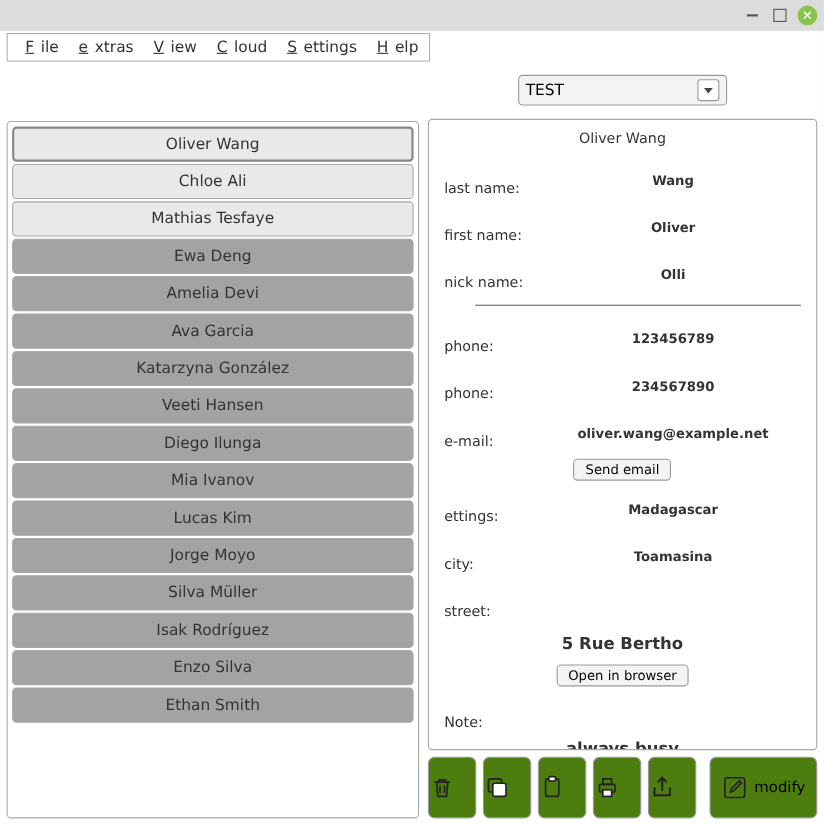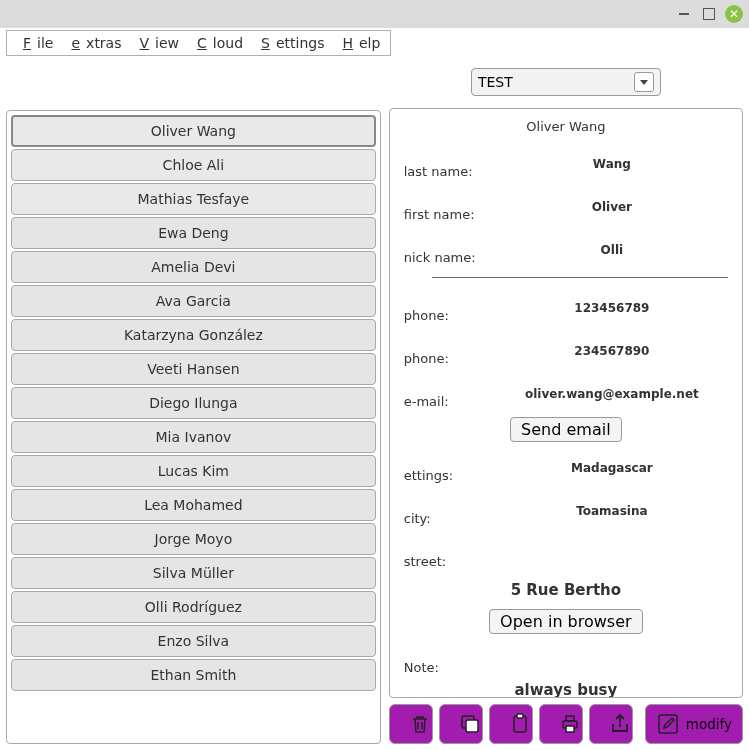--- a/index.html
+++ b/index.html
@@ -13,34 +13,34 @@
   .menubar { height: 26px; background: #fff; display: flex; align-items: center; border: 1px solid #b0b0b0; margin: 2px 12px 0 6px; width: fit-content; padding: 0 4px; }
   .menubar span { font-size: 14px; color: #333; padding: 2px 6px; cursor: pointer; }
   .mnemonic { text-decoration: underline; }
   .content { flex: 1; display: flex; gap: 8px; padding: 6px; overflow: hidden; }
   .leftcol { width: 378px; display: flex; flex-direction: column; gap: 6px; }
   .selectrow { display: flex; justify-content: center; margin-bottom: 6px; }
   .select { width: 190px; height: 28px; border: 1px solid #999; border-radius: 4px; background: #f3f3f3; display: flex; align-items: center; padding: 0 6px; justify-content: space-between; font-size: 14px; cursor: pointer; gap: 18px; }
   .select-arrow { width: 20px; height: 20px; border: 1px solid #999; border-radius: 3px; display: flex; align-items: center; justify-content: center; background: #fff; }
   .select-arrow::after { content: ""; border-left: 4px solid transparent; border-right: 4px solid transparent; border-top: 5px solid #444; }
   .list { border: 1px solid #a8a8a8; border-radius: 4px; flex: 1; overflow-y: auto; padding: 2px; }
-  .list-item { height: 32px; border: 1px solid #a8a8a8; border-radius: 4px; margin: 2px 2px; display: flex; align-items: center; justify-content: center; font-size: 14px; color: #333; background: #e5e5e5; cursor: pointer; }
+  .list-item { height: 32px; border: 1px solid #a8a8a8; border-radius: 4px; margin: 2px 2px; display: flex; align-items: center; justify-content: center; font-size: 14px; color: #333; background: #a3a3a3; cursor: pointer; }
   .list-item.sel { background: #e9e9e9; }
   .list-item.focus { border: 2px solid #888; }
   .rightcol { flex: 1; display: flex; flex-direction: column; gap: 6px; }
   .details { border: 1px solid #a8a8a8; border-radius: 4px; flex: 1; padding: 10px 14px; font-size: 13.5px; color: #333; overflow: hidden; }
   .details-title { text-align: center; margin-bottom: 14px; font-size: 13px; }
   .drow { display: flex; align-items: center; margin-bottom: 12px; }
   .drow .lab { width: 92px; font-size: 13px; margin-top: 16px; }
   .drow .val { flex: 1; text-align: center; font-weight: bold; font-size: 12px; }
   .divider { border: none; border-top: 1px solid #666; margin: 6px 0 14px 28px; }
-  .smallbtn { border: 1px solid #999; border-radius: 4px; background: #f4f4f4; font-size: 16px; padding: 2px 10px; cursor: pointer; display: block; margin: -4px auto 10px auto; }
+  .smallbtn { border: 1px solid #999; border-radius: 4px; background: #f4f4f4; font-size: 12px; padding: 2px 10px; cursor: pointer; display: block; margin: -4px auto 10px auto; }
   .street-row { text-align: center; font-weight: bold; font-size: 15px; margin: 4px 0 14px 0; }
   .toolbar { display: flex; gap: 6px; align-items: center; }
-  .tool { width: 44px; height: 40px; border: 1px solid #999; border-radius: 6px; background: #a21caf; display: flex; align-items: center; justify-content: flex-end; cursor: pointer; }
+  .tool { width: 44px; height: 56px; border: 1px solid #999; border-radius: 6px; background: #4d7c0f; display: flex; align-items: center; justify-content: flex-start; cursor: pointer; }
   .tool svg { width: 24px; height: 24px; }
   .spacer { flex: 1; }
   .modify { width: auto; padding: 0 10px; gap: 6px; font-size: 13.5px; }
 </style>
 </head>
 <body>
 
 <div class="window">
 
   <div class="titlebar">
@@ -69,24 +69,23 @@
           <div class="list-item sel">Chloe Ali</div>
           <div class="list-item sel">Mathias Tesfaye</div>
           <div class="list-item">Ewa Deng</div>
           <div class="list-item">Amelia Devi</div>
           <div class="list-item">Ava Garcia</div>
           <div class="list-item">Katarzyna González</div>
           <div class="list-item">Veeti Hansen</div>
           <div class="list-item">Diego Ilunga</div>
           <div class="list-item">Mia Ivanov</div>
           <div class="list-item">Lucas Kim</div>
-          <div class="list-item">Lea Mohamed</div>
           <div class="list-item">Jorge Moyo</div>
           <div class="list-item">Silva Müller</div>
-          <div class="list-item">Olli Rodríguez</div>
+          <div class="list-item">Isak Rodríguez</div>
           <div class="list-item">Enzo Silva</div>
           <div class="list-item">Ethan Smith</div>
         </div>
     </div>
 
     <div class="rightcol">
 
       <div class="selectrow">
         <div class="select">
           <span>TEST</span>

